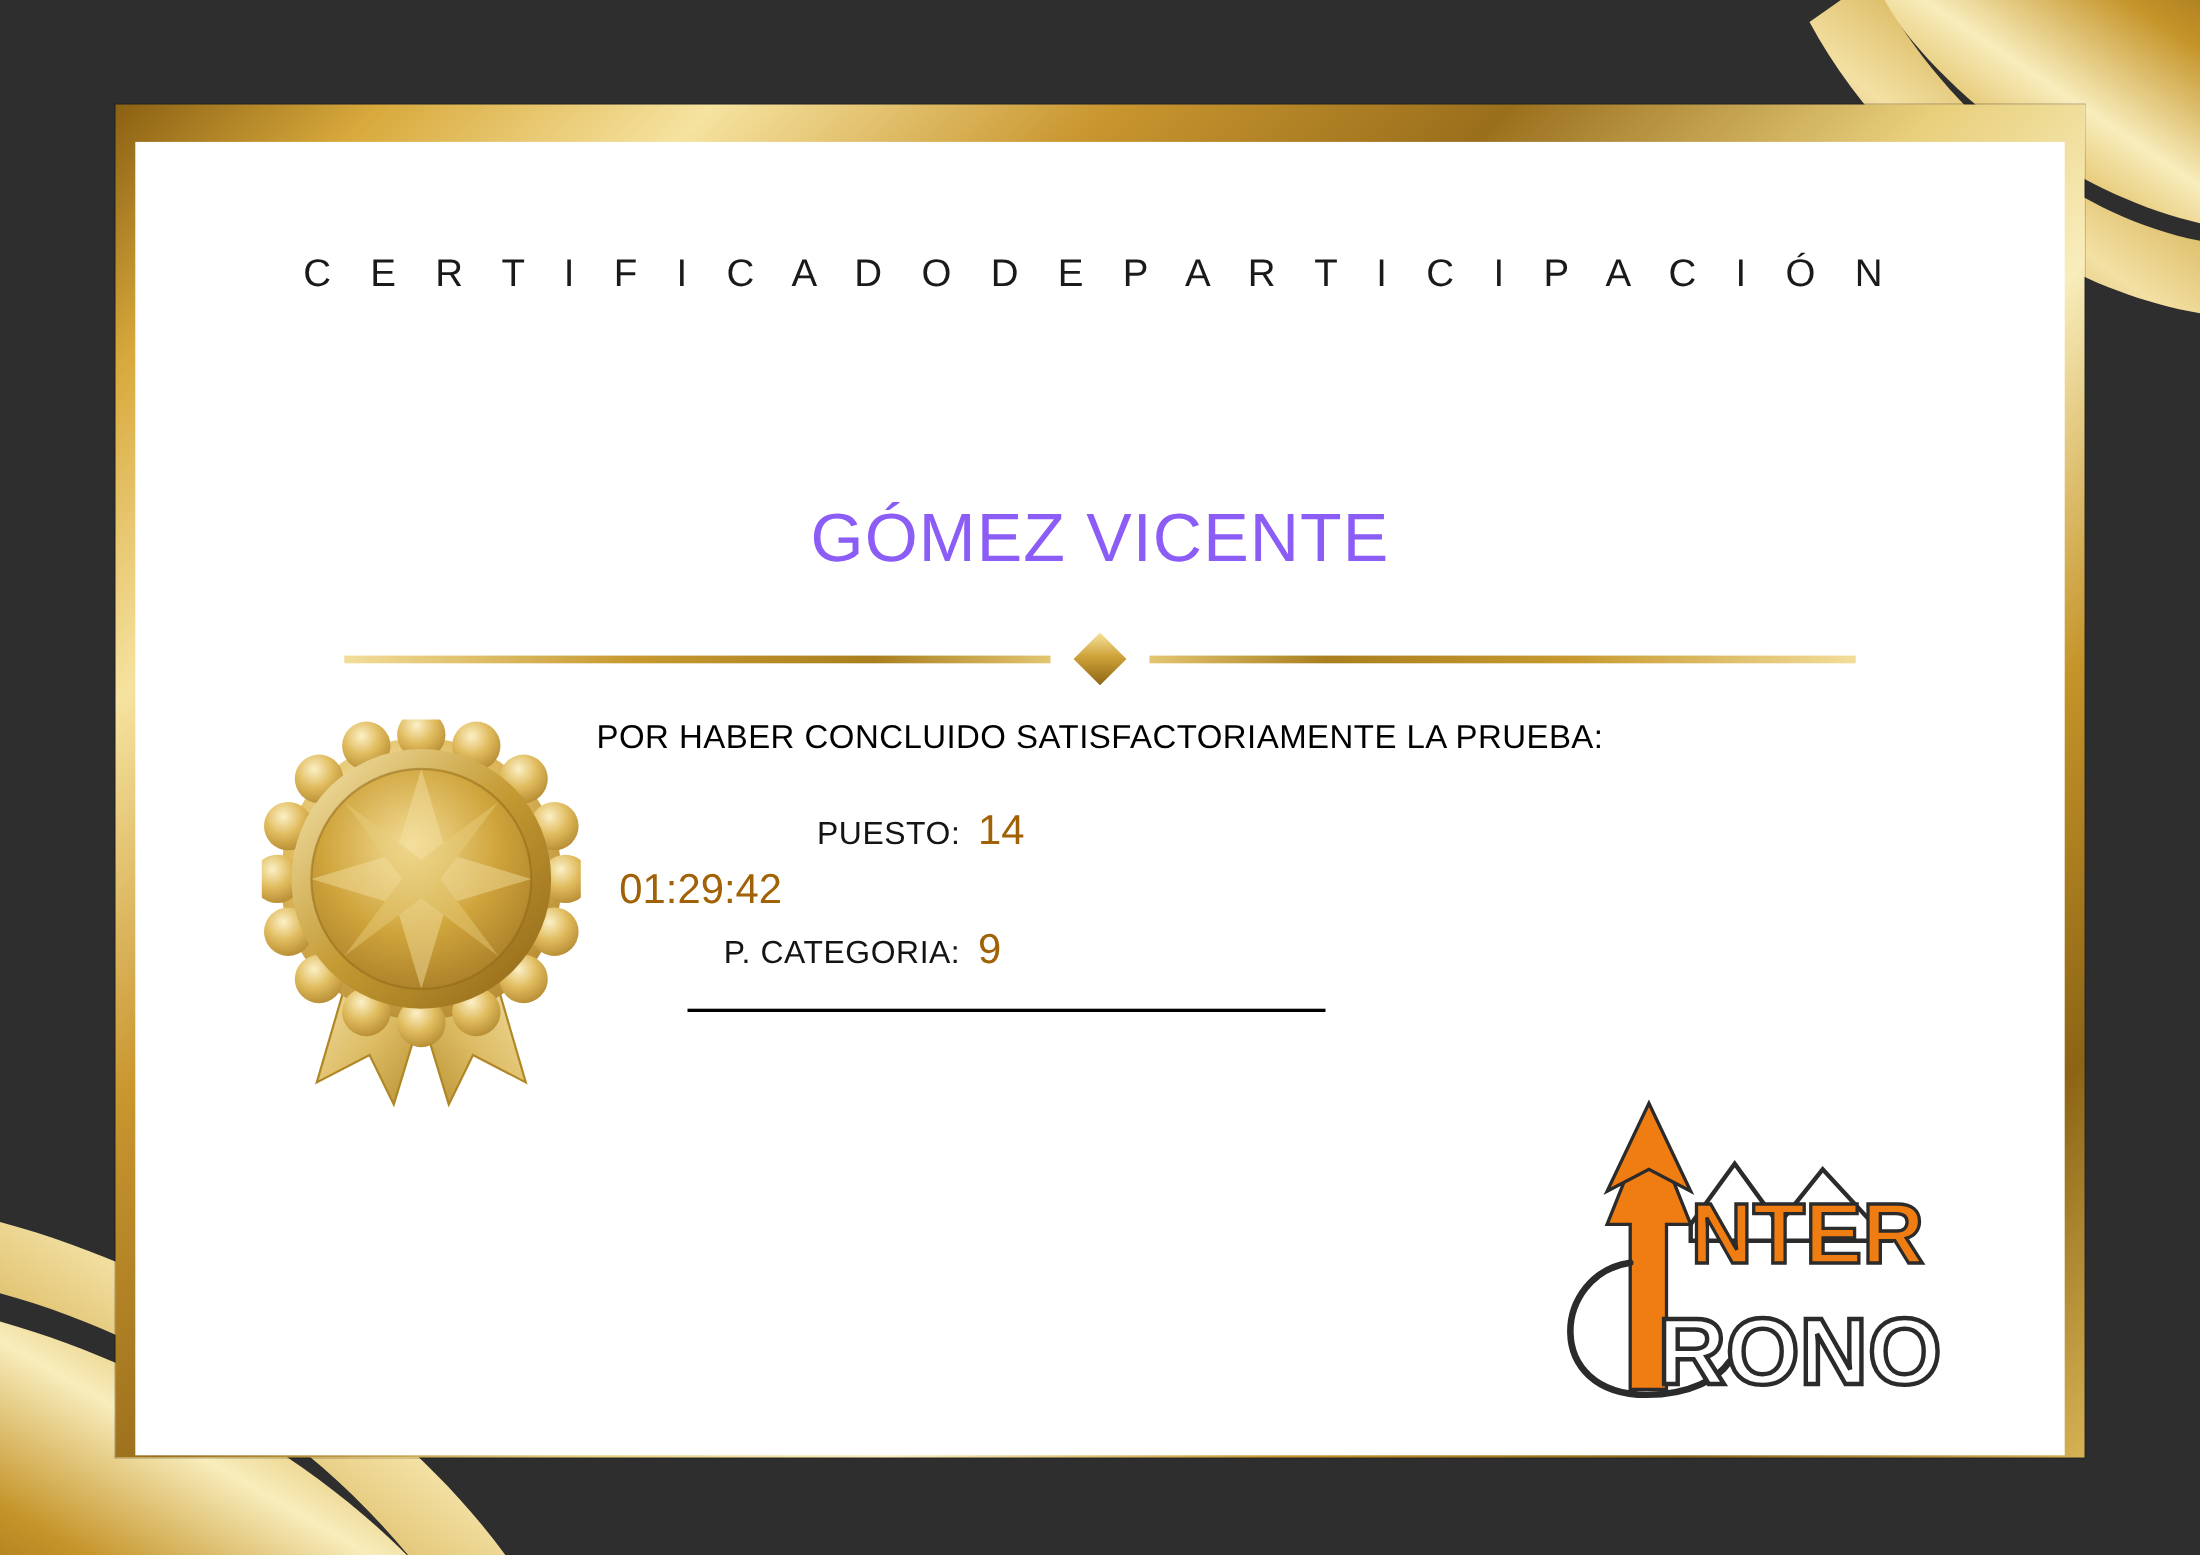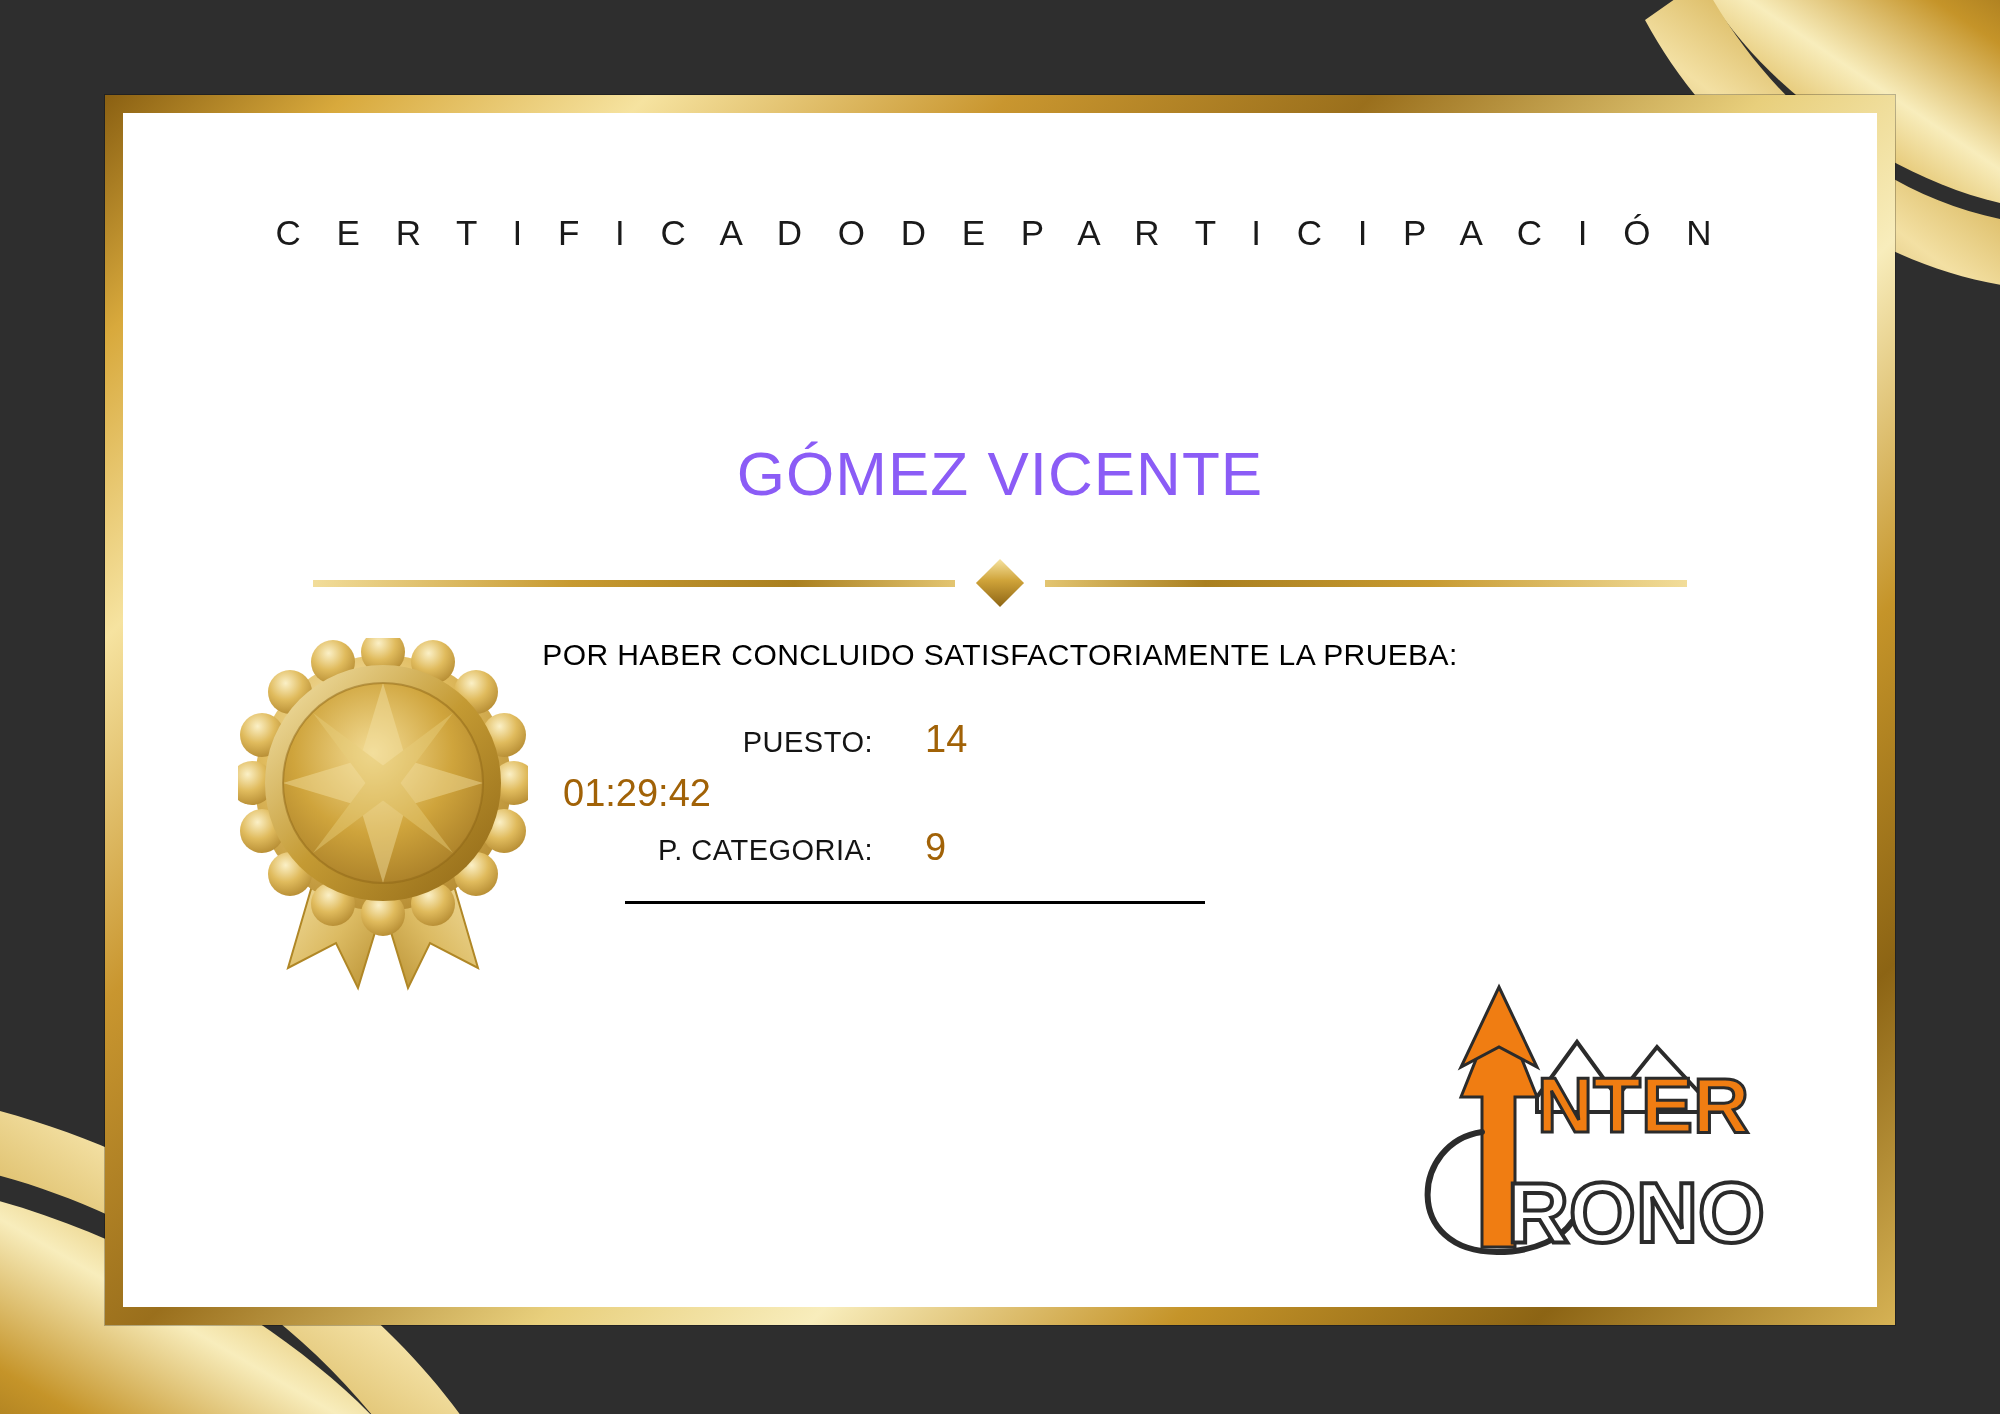--- a/index.html
+++ b/index.html
@@ -62,20 +62,21 @@
         #8c6414 88%,
         #d6b254 100%);
     box-shadow: 0 0 0 1px rgba(0,0,0,0.25);
   }
   .inner-white {
     position: relative;
     width: 100%;
     height: 100%;
     background: #ffffff;
     box-sizing: border-box;
+    margin-top: 16px;
   }
 
   
   .cert-title {
     position: absolute;
     top: 100px;
     left: 0;
     right: 0;
     text-align: center;
     font-size: 35px;
@@ -145,21 +146,20 @@
     top: 600px;
     left: 440px;
     width: 590px;
   }
   .result-row {
     display: flex;
     align-items: baseline;
     font-size: 29px;
     color: #141414;
     line-height: 1.42;
-    gap: 36px;
   }
   .result-label {
     width: 310px;
     text-align: right;
     padding-right: 16px;
     letter-spacing: 0.5px;
   }
   .result-value {
     font-size: 38px;
     color: #a16207;

